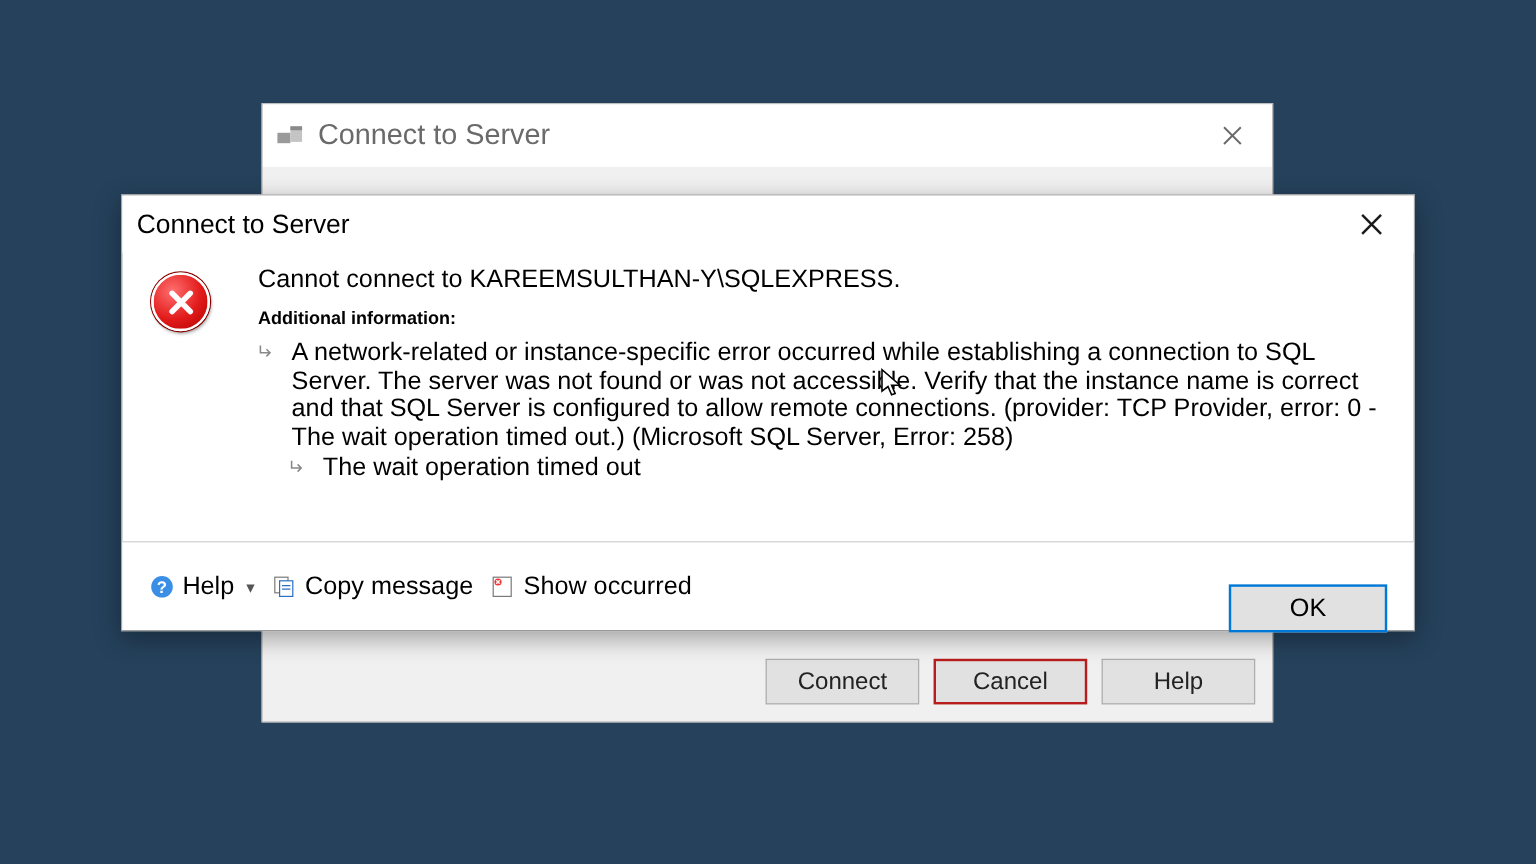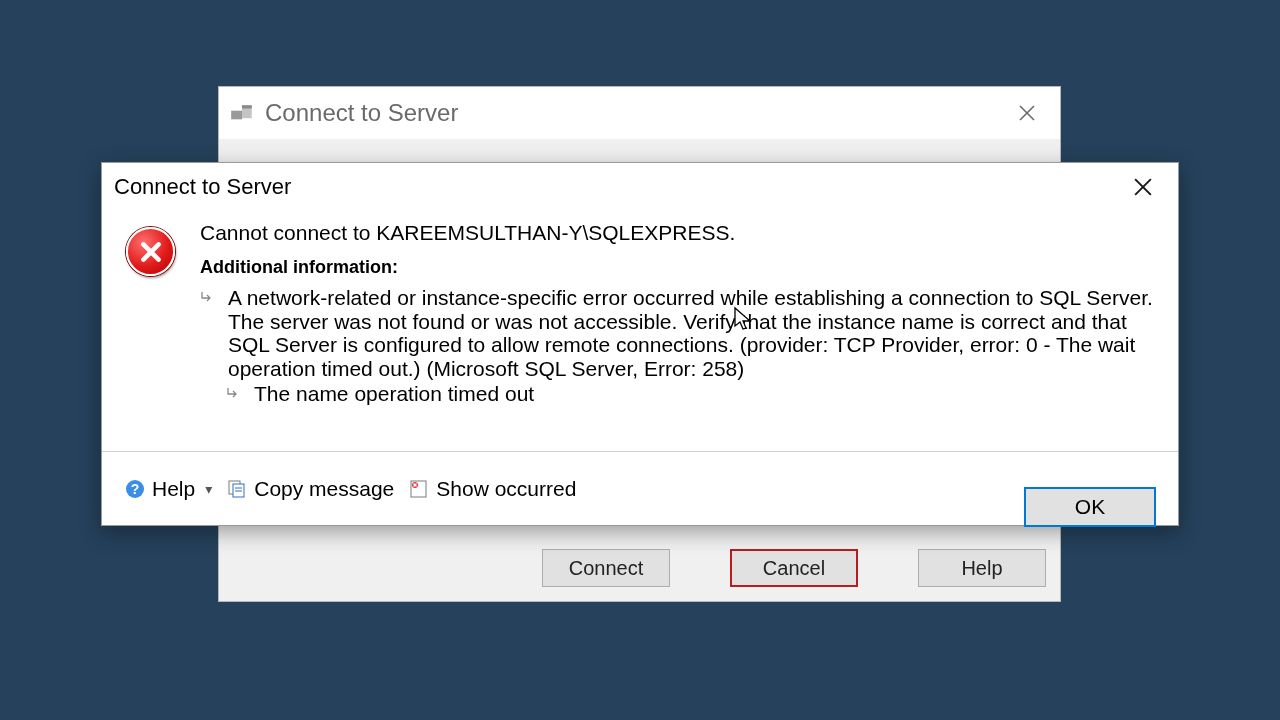--- a/index.html
+++ b/index.html
@@ -20,46 +20,46 @@
   .back-body { background:#f0f0f0; position:absolute; left:0; right:0; top:52px; bottom:0; }
   .back-bottom-input {
     position:absolute; left:16px; right:16px; bottom:80px; height:30px;
     background:#ffffff; border:1px solid #c0c0c0;
   }
   .back-button-row {
     position:absolute; left:0; right:0; bottom:14px; display:flex; justify-content:flex-end; gap:12px; padding-right:14px;
   }
   .win-btn {
     height:38px; min-width:128px; padding:13px 18px; background:#e1e1e1; border:1px solid #adadad;
-    font-size:20px; color:#222; display:flex; align-items:center; justify-content:center; cursor:pointer;margin-left:48px;
+    font-size:20px; color:#222; display:flex; align-items:center; justify-content:center; cursor:pointer;
   }
   .win-btn.default { border:2px solid #b91c1c; }
 
   
   .front-dialog {
     position:absolute; left:101px; top:162px; width:1078px; height:364px;
     background:#ffffff; border:1px solid #9a9a9a; box-shadow:0 6px 20px rgba(0,0,0,.35);
   }
   .front-titlebar {
     height:48px; background:#ffffff; display:flex; align-items:center; padding:0 12px;
   }
   .front-titlebar .title { color:#000; font-size:22px; flex:1; }
   .front-titlebar .close-btn { width:46px; height:32px; display:flex; align-items:center; justify-content:center; color:#1a1a1a; cursor:pointer; }
-  .front-body { padding:10px 24px 0 24px; display:flex; gap:18px; }
+  .front-body { padding:10px 24px 0 24px; display:flex; gap:33px; }
   .err-icon-wrap { width:56px; padding-top:6px; }
   .err-icon {
     width:49px; height:49px; border-radius:50%;
     background: radial-gradient(circle at 35% 30%, #ff6f6f 0%, #e21b1b 55%, #b30000 100%);
     border:2px solid #ffffff; box-shadow:0 0 0 1px #8d0000, 1px 2px 3px rgba(0,0,0,.4);
     display:flex; align-items:center; justify-content:center;
   }
   .err-icon svg { width:26px; height:26px; }
   .err-text { flex:1; color:#000; }
   .err-main { font-size:21px; margin-bottom:12px; }
-  .err-subhead { font-size:18px; font-weight:700; margin-bottom:6px;margin-top:12px; }
+  .err-subhead { font-size:15px; font-weight:700; margin-bottom:6px;margin-top:12px; }
   .bullet-row { display:flex; gap:10px; }
   .bullet-glyph { width:18px; padding-top:6px; color:#777; font-size:14px; }
   .bullet-body { flex:1; font-size:21px; line-height:1.12; padding-top:2px; }
   .bullet-row.nested { margin-left:26px; }
 
   .front-toolbar {
     position:absolute; left:0; right:0; bottom:0; height:74px;
     border-top:1px solid #d0d0d0; background:#ffffff;
     display:flex; align-items:center; padding:0 22px; gap:14px;
   }
@@ -139,21 +139,21 @@
         </div>
         <div class="bullet-body">A network-related or instance-specific error occurred while establishing a connection to SQL Server. The server was not found or was not accessible. Verify that the instance name is correct and that SQL Server is configured to allow remote connections. (provider: TCP Provider, error: 0 - The wait operation timed out.) (Microsoft SQL Server, Error: 258)</div>
       </div>
 
       <div class="bullet-row nested">
         <div class="bullet-glyph">
           <svg width="14" height="14" viewBox="0 0 14 14">
               <path d="M2 2 V8 H10 M7 5 L10 8 L7 11" fill="none" stroke="#888" stroke-width="1.3"></path>
             </svg>
         </div>
-        <div class="bullet-body">The name operation timed out</div>
+        <div class="bullet-body">The wait operation timed out</div>
       </div>
     </div>
   </div>
 
   <div class="front-toolbar">
     <div class="tb-link">
       <span class="ico">
         <svg viewBox="0 0 22 22">
             <circle cx="11" cy="11" r="9" fill="#3a8ee6"></circle>
             <text x="11" y="16" text-anchor="middle" font-size="14" font-weight="700" fill="#fff">?</text>

